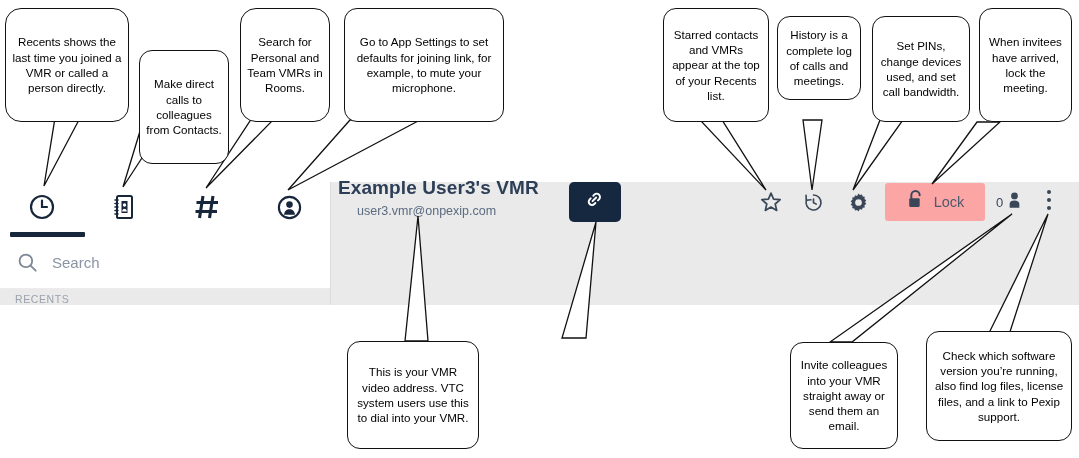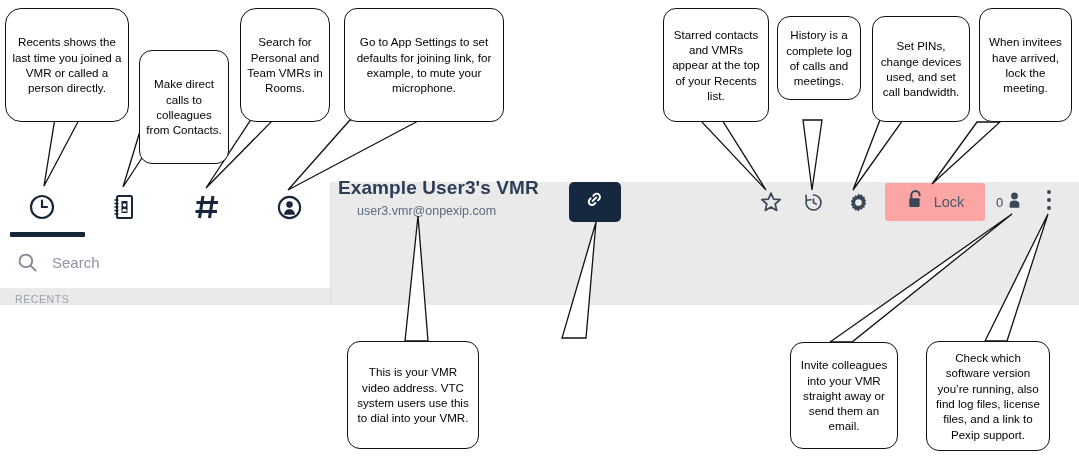--- a/index.html
+++ b/index.html
@@ -266,17 +266,17 @@
 
   <div class="callout" id="c9" style="left:347px;top:341px;width:132px;height:108px;justify-content:center;">
     <span>This is your VMR video address. VTC system users use this to dial into your VMR.</span>
   </div>
 
 
   <div class="callout" id="c11" style="left:790px;top:342px;width:108px;height:107px;">
     <span>Invite colleagues into your VMR straight away or send them an email.</span>
   </div>
 
-  <div class="callout" id="c12" style="left:926px;top:341px;width:124px;height:110px;">
+  <div class="callout" id="c12" style="left:926px;top:331px;width:146px;height:110px;">
     <span>Check which software version you’re running, also find log files, license files, and a link to Pexip support.</span>
   </div>
 
 </div>
 
 </body></html>

